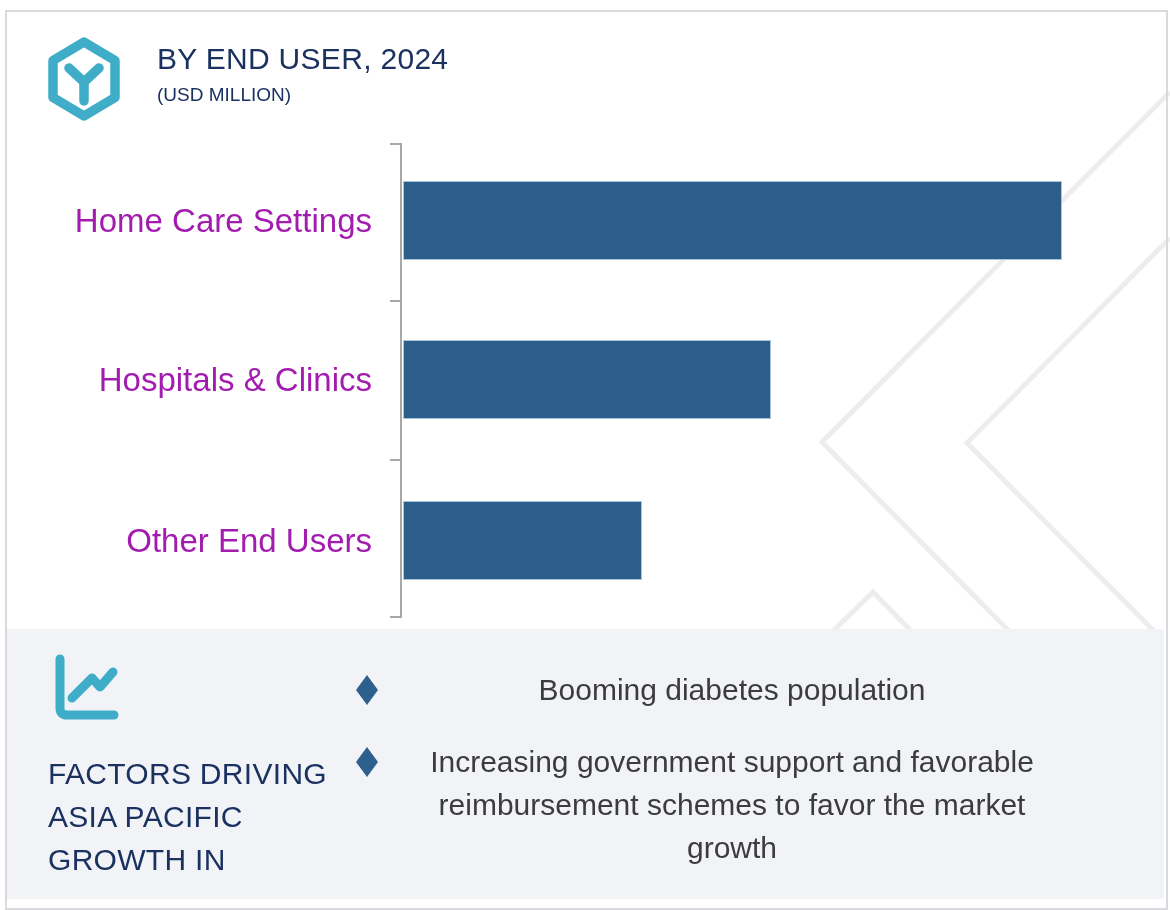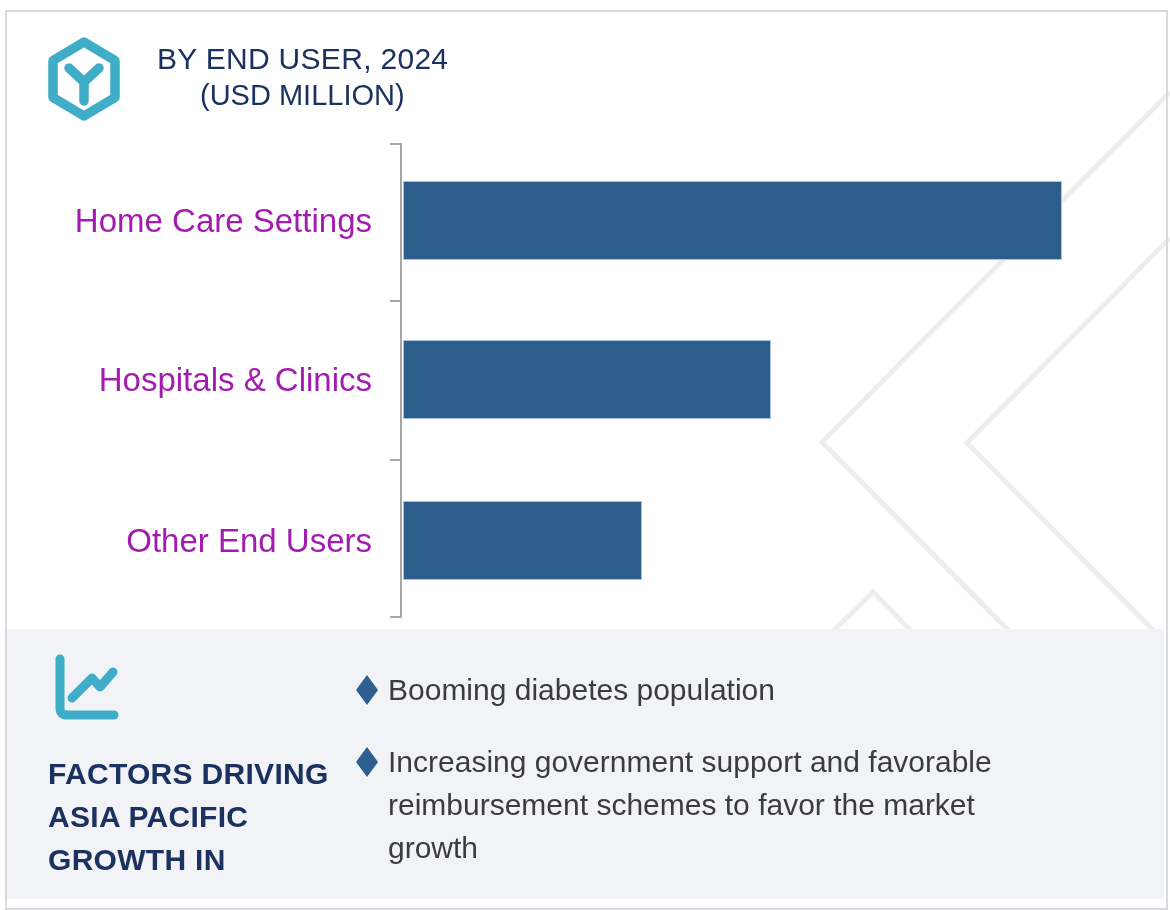--- a/index.html
+++ b/index.html
@@ -11,41 +11,41 @@
   .card-border{left:5px;top:10px;width:1159px;height:896px;
     border:2px solid #d8dade;pointer-events:none;z-index:9;background:transparent;}
 
   
   .watermark{left:0;top:0;z-index:0;}
 
   
   .logo{left:44px;top:37px;z-index:2;}
   .header-text{left:157px;top:41px;z-index:2;color:var(--navy-text,#1b3260);}
   .header-title{font-size:30px;font-weight:normal;line-height:36px;letter-spacing:.3px;}
-  .header-subtitle{font-size:29px;line-height:36px;margin-left:43px;}
+  .header-subtitle{font-size:19px;line-height:36px;}
 
   
   .axis-line{left:400px;top:143px;width:2px;height:475px;background:var(--axis-gray,#a8a8a8);z-index:2;}
   .tick{width:11px;height:2px;background:var(--axis-gray,#a8a8a8);left:390px;z-index:2;}
   .bar-row-label{left:0;width:372px;height:79px;display:flex;align-items:center;
     justify-content:flex-end;font-size:33px;color:#a21caf;z-index:2;white-space:nowrap;}
   .bar{left:403px;height:79px;background:var(--bar-blue,#2c5d8b);
     border:1px solid #a9c6db;box-sizing:border-box;z-index:2;}
 
   
   .panel{left:7px;top:629px;width:1157px;height:270px;
     background:var(--panel-background,#f1f3f7);z-index:3;}
   .panel-icon{position:absolute;left:41px;top:23px;}
-  .panel-title{position:absolute;left:41px;top:123px;font-size:30px;font-weight:bold;
+  .panel-title{position:absolute;left:41px;top:123px;font-size:30px;font-weight:normal;
     line-height:43px;color:var(--navy-text,#1b3260);letter-spacing:.3px;}
   .bullets{position:absolute;left:349px;top:39px;}
   .bullet-row{display:flex;align-items:flex-start;margin-bottom:29px;}
   .diamond{width:22px;height:30px;background:var(--diamond-blue,#2e608f);
     clip-path:polygon(50% 0,100% 50%,50% 100%,0 50%);flex:0 0 22px;margin-top:7px;}
-  .bullet-text{margin-left:10px;width:672px;font-size:30px;line-height:43px;color:#3c3c3c;}
+  .bullet-text{margin-left:18px;width:672px;font-size:30px;line-height:43px;color:#3c3c3c;text-align:center;}
 </style>
 </head>
 <body>
 
 <svg class="abs watermark" width="1170" height="910" viewBox="0 0 1170 910">
   <g fill="none" stroke="#ededed" stroke-width="5">
     <polyline points="1170,92 822,442 1010,632"></polyline>
     <polyline points="1170,238 967,443 1155,632"></polyline>
     <polyline points="826,638 873,592 918,638"></polyline>
   </g>

